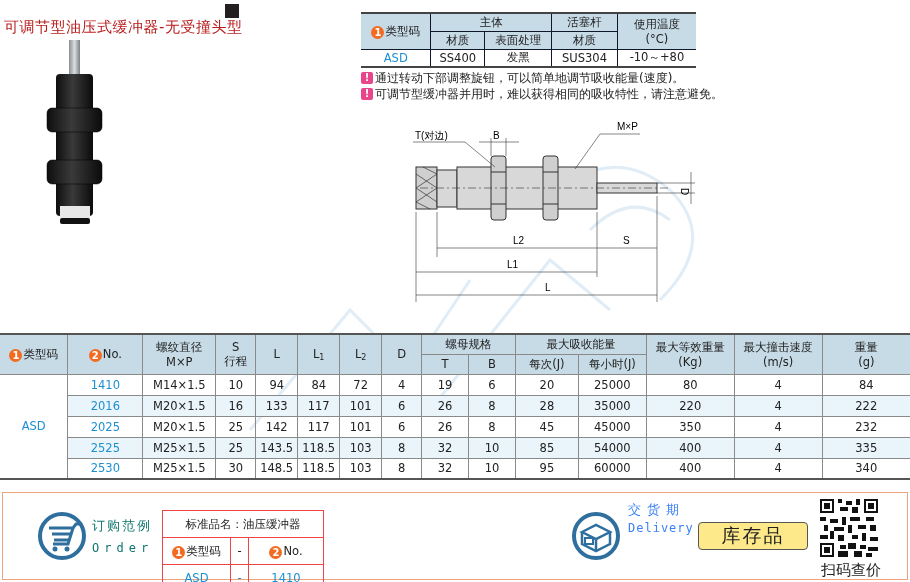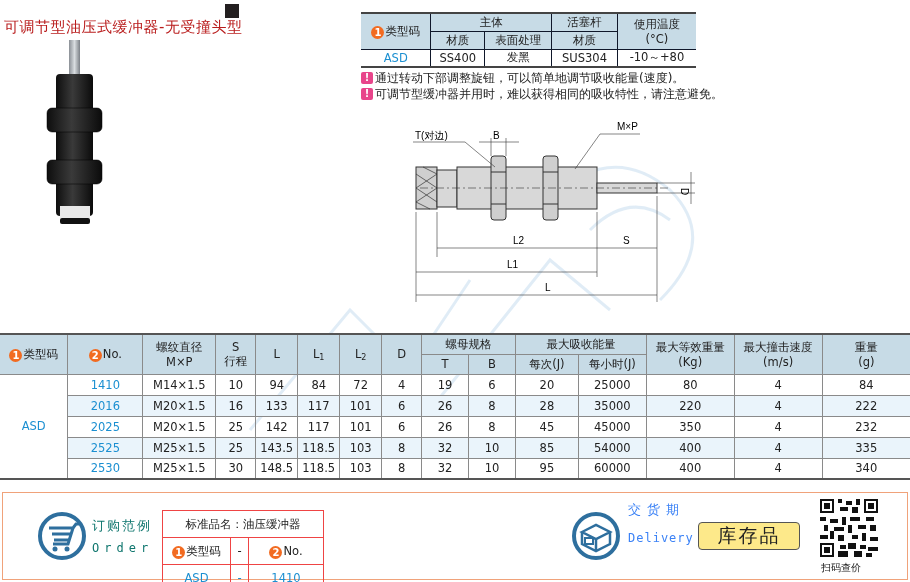--- a/index.html
+++ b/index.html
@@ -44,24 +44,24 @@
   .bottom { position: absolute; left: 2px; top: 492px; width: 906px; height: 88px; border: 1.5px solid #f0a27a; }
   .order-icon { position: absolute; left: 34px; top: 18px; width: 50px; height: 50px; }
   .order-label { position: absolute; left: 89px; top: 24px; font-size: 13px; color: #0f766e; letter-spacing: 2px; }
   .order-label .en { font-family: "DejaVu Sans Mono", monospace; font-size: 12px; letter-spacing: 5px; display: block; margin-top: 6px; }
   .order-tbl { position: absolute; left: 159px; top: 17px; width: 162px; font-size: 11.5px; border: 1px solid #555; }
   .order-tbl td { border: 1px solid #ef4444; text-align: center; height: 27px; }
   .dash { color: #1b8fd1; }
 
   .deliv-icon { position: absolute; left: 568px; top: 18px; width: 50px; height: 50px; }
   .deliv-label { position: absolute; left: 625px; top: 8px; font-size: 13px; color: #3b82f6; letter-spacing: 6px; }
-  .deliv-label .en { font-family: "DejaVu Sans Mono", monospace; font-size: 12px; letter-spacing: 1px; display: block; margin-top: 12px; }
-  .stock-btn { position: absolute; left: 695px; top: 29px; width: 102px; height: 28px; background: #fde98a; border: 1.5px solid #555; border-radius: 4px; font-size: 19px; text-align: center; line-height: 25px; color: #222; letter-spacing: 2px; }
+  .deliv-label .en { font-family: "DejaVu Sans Mono", monospace; font-size: 12px; letter-spacing: 1px; display: block; margin-top: 2px; }
+  .stock-btn { position: absolute; left: 695px; top: 29px; width: 110px; height: 28px; background: #fde98a; border: 1.5px solid #555; border-radius: 4px; font-size: 19px; text-align: center; line-height: 25px; color: #222; letter-spacing: 2px; }
   .qr { position: absolute; left: 817px; top: 6px; width: 58px; height: 58px; }
-  .qr-label { position: absolute; left: 818px; top: 68px; font-size: 10px; color: #222; }
+  .qr-label { position: absolute; left: 818px; top: 68px; font-size: 15px; color: #222; }
 </style>
 </head>
 <body>
 
 <div class="title">
   <span class="sq"></span>
   <span>可调节型油压式缓冲器-无受撞头型</span>
 </div>
 
 <svg class="photo" viewBox="0 0 70 192">

